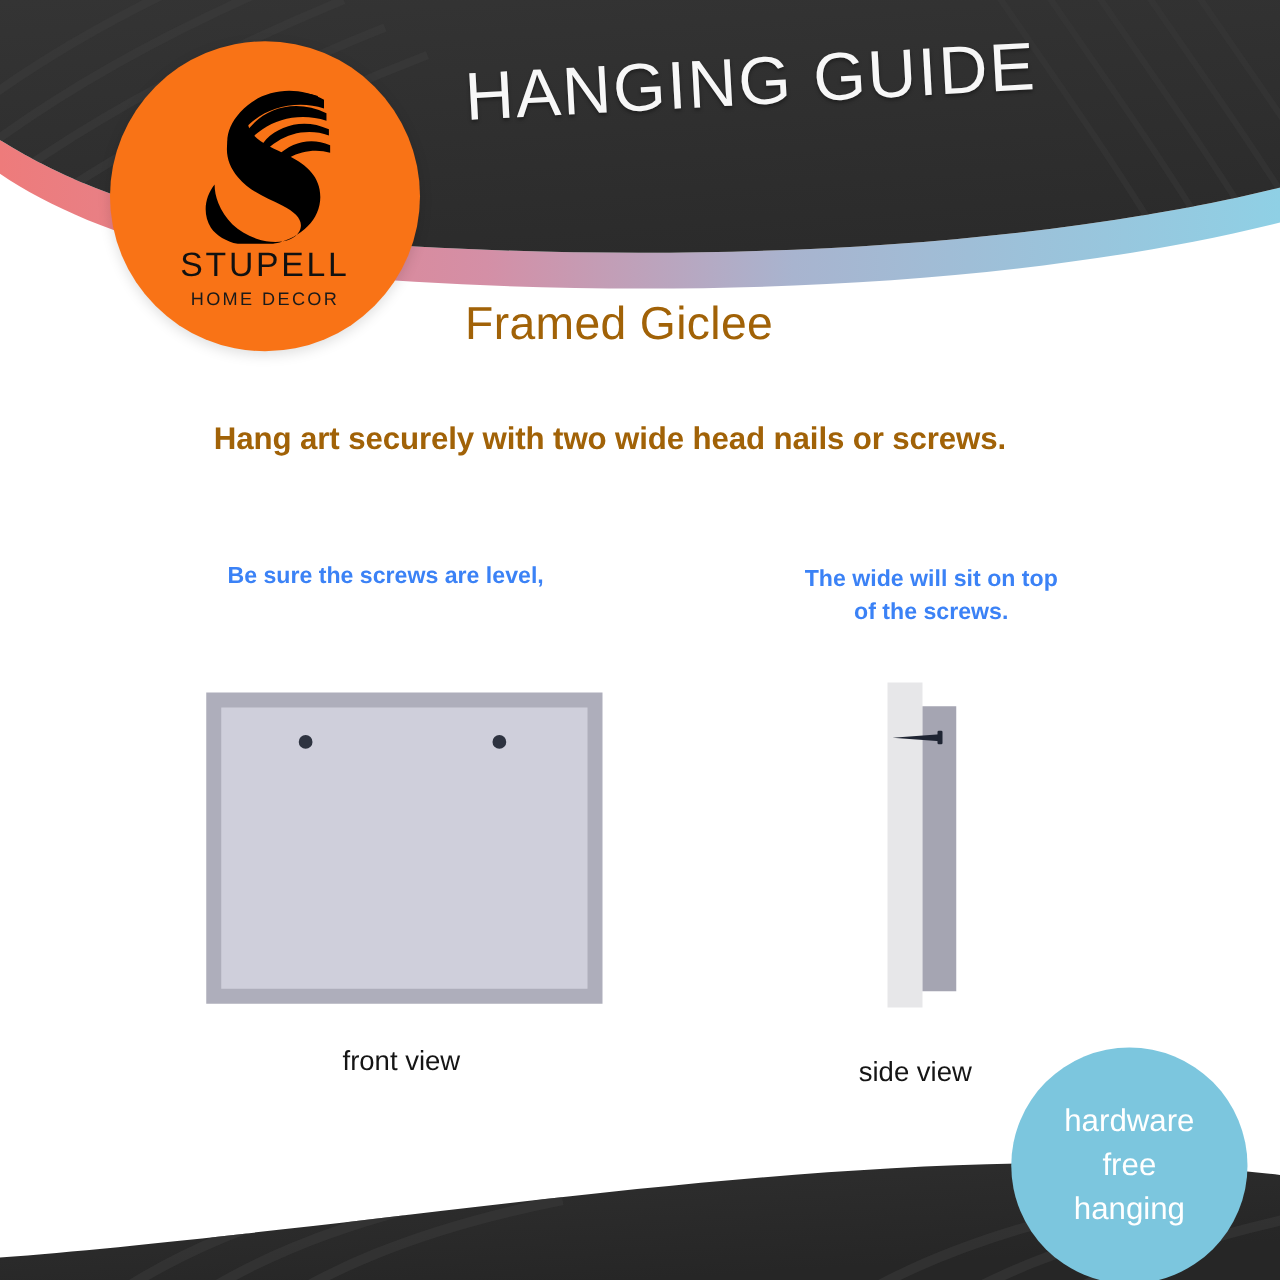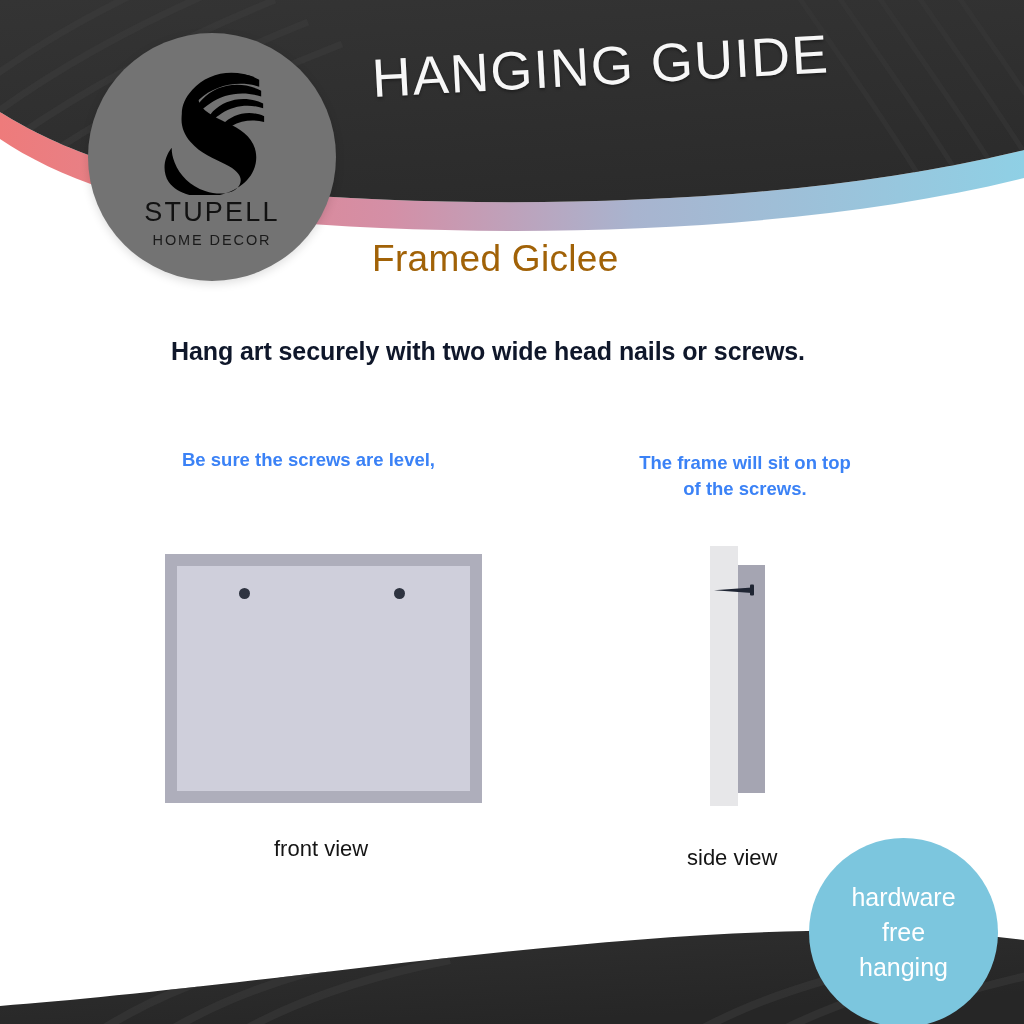--- a/index.html
+++ b/index.html
@@ -30,21 +30,21 @@
   }
 
   
   #logo-badge {
     position: absolute;
     left: 88px;
     top: 33px;
     width: 248px;
     height: 248px;
     border-radius: 50%;
-    background: #737373;
+    background: #f97316;
     box-shadow: 0 3px 10px rgba(0,0,0,0.13);
     display: flex;
     flex-direction: column;
     align-items: center;
     justify-content: flex-start;
     padding-top: 30px;
     box-sizing: border-box;
   }
   #logo-mark {
     width: 118px;
@@ -95,21 +95,21 @@
   }
 
   
   #lead-instruction {
     position: absolute;
     left: 0;
     top: 337px;
     width: 976px;
     text-align: center;
     font-size: 25px;
-    color: #0f172a;
+    color: #a16207;
     font-weight: 600;
     letter-spacing: -0.1px;
   }
 
   
   .caption {
     position: absolute;
     font-size: 18.5px;
     line-height: 26px;
     color: #3b82f6;
@@ -316,21 +316,21 @@
 
   <div id="product-type">Framed Giclee</div>
 
   <div id="lead-instruction">Hang art securely with two wide head nails or screws.</div>
 
   <div class="caption" id="caption-front">
     <span class="caption-line">Be sure the screws are level,</span>
   </div>
 
   <div class="caption" id="caption-side">
-    <span class="caption-line">The frame will sit on top</span>
+    <span class="caption-line">The wide will sit on top</span>
     <span class="caption-line">of the screws.</span>
   </div>
 
   <div id="front-view-diagram">
     <div id="front-view-mat">
       <div class="screw-dot" id="screw-dot-left"></div>
       <div class="screw-dot" id="screw-dot-right"></div>
     </div>
   </div>
 

